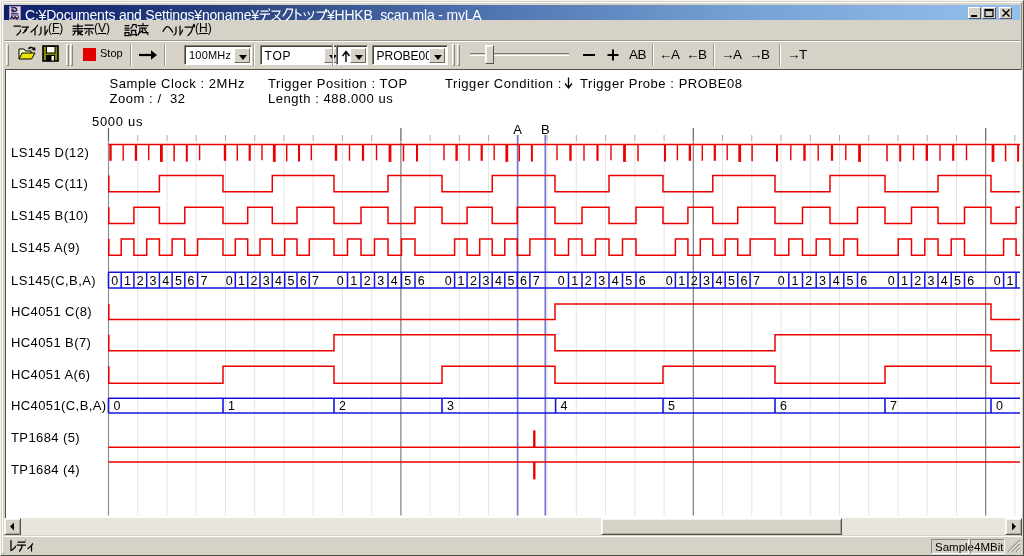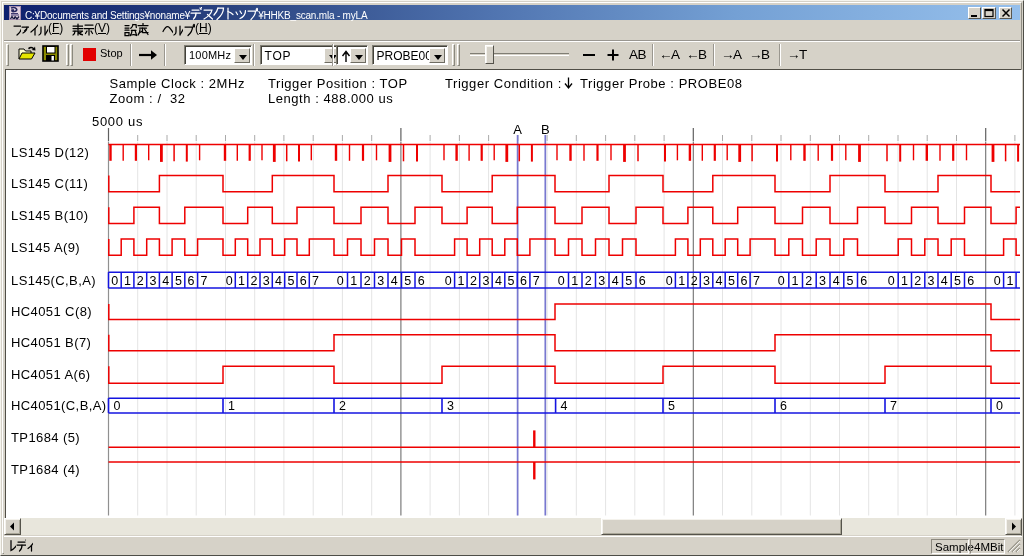--- a/index.html
+++ b/index.html
@@ -2,21 +2,21 @@
 <html><head><meta charset="utf-8"><style>
 * { margin:0; padding:0; box-sizing:border-box; }
 body { width:1024px; height:556px; font-family:"Liberation Sans",sans-serif; background:#3a6ea5; overflow:hidden; }
 #win { position:absolute; left:0; top:0; width:1024px; height:556px; background:#d6d2c8;
   border:1px solid; border-color:#f5f4ee #4e4e48 #4e4e48 #f5f4ee; }
 #win .inner { position:absolute; left:1px; top:1px; right:1px; bottom:1px;
   border:1px solid; border-color:#fff #8f8d83 #8f8d83 #fff; background:#d6d2c8; }
 .tbar { position:absolute; left:3px; top:4px; right:3px; height:15px;
   background:linear-gradient(90deg,#0d206e 0%,#29427f 22%,#5074b0 48%,#74a0d4 72%,#96c0ec 100%);
   color:#fff; font-size:11.5px; }
-.tbar .txt { position:absolute; left:21px; top:2px; white-space:nowrap; letter-spacing:-0.2px; font-size:10px; }
+.tbar .txt { position:absolute; left:21px; top:2px; white-space:nowrap; letter-spacing:-0.2px; font-size:14px; }
 .wbtn { position:absolute; top:1.5px; width:13.5px; height:12.5px; background:#d6d2c8;
   border:1px solid; border-color:#fff #58564e #58564e #fff; }
 .menu { position:absolute; left:3px; top:20px; right:3px; height:18px; background:#d6d2c8; font-size:12px; }
 .menu span.lt { position:relative; top:-3px; }
 .mi { position:absolute; top:2px; height:14px; white-space:nowrap; }
 .mgroove { position:absolute; left:3px; top:38.5px; right:3px; height:2px; border-top:1px solid #999690; border-bottom:1px solid #fff; }
 .toolbar { position:absolute; left:3px; top:41px; right:3px; height:27px; background:#d6d2c8; }
 .grip { position:absolute; top:2px; width:3px; height:22px; background:#d6d2c8; border:1px solid; border-color:#fff #8a887e #8a887e #fff; }
 .sep { position:absolute; top:2px; width:2px; height:22px; border-left:1px solid #9a978f; border-right:1px solid #fff; }
 .combo { position:absolute; top:3px; height:20px; background:#fff; border:1px solid; border-color:#807e74 #fff #fff #807e74; box-shadow:inset 1px 1px 0 #434139; font-size:12.5px; }

